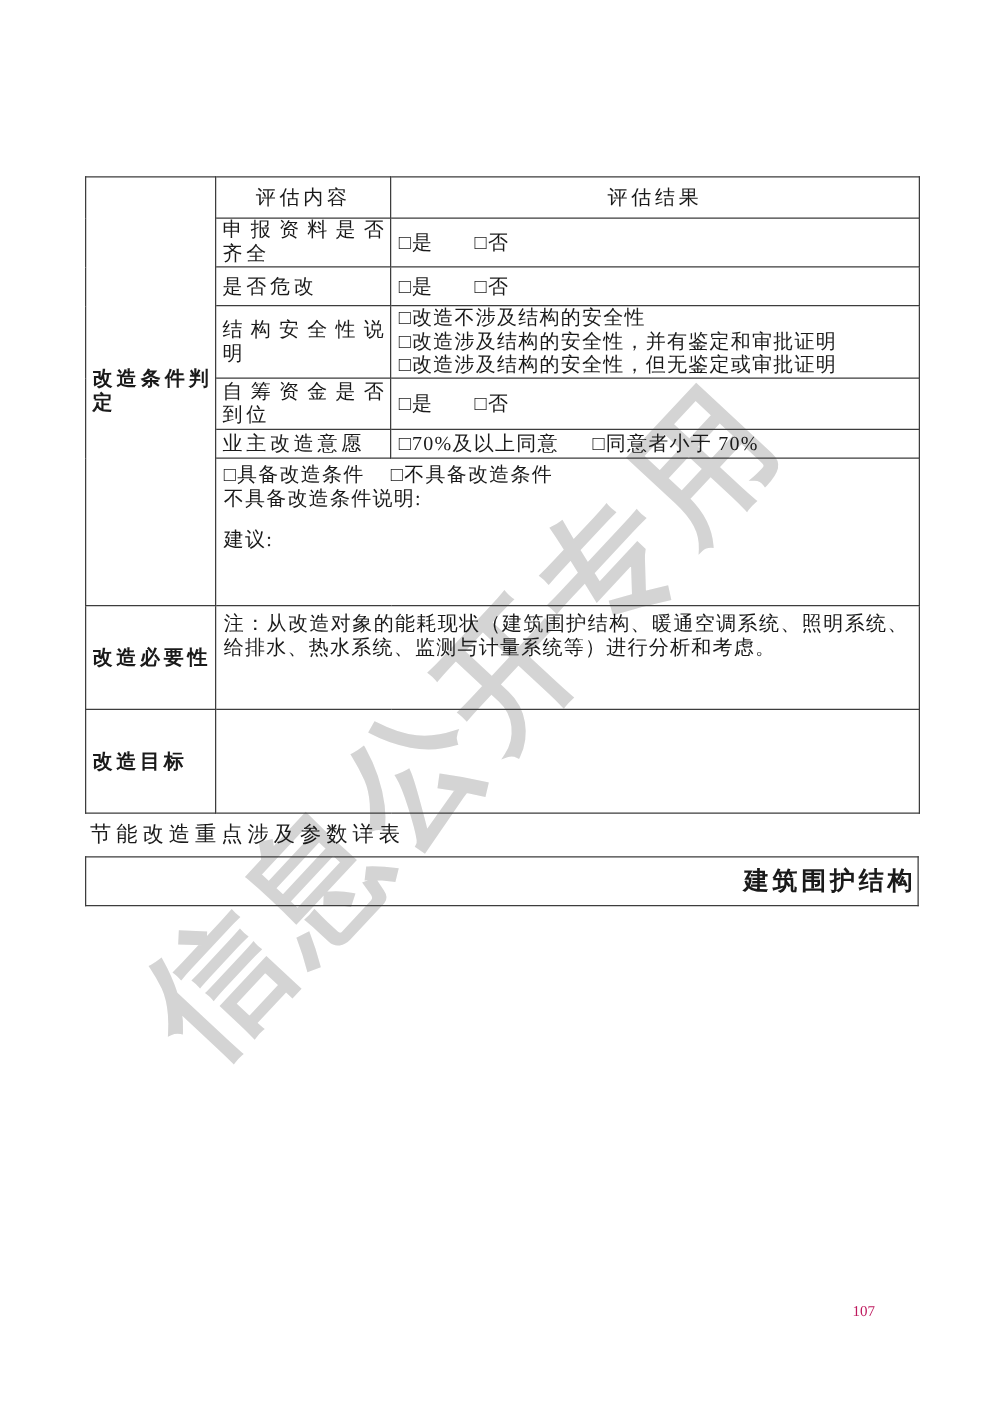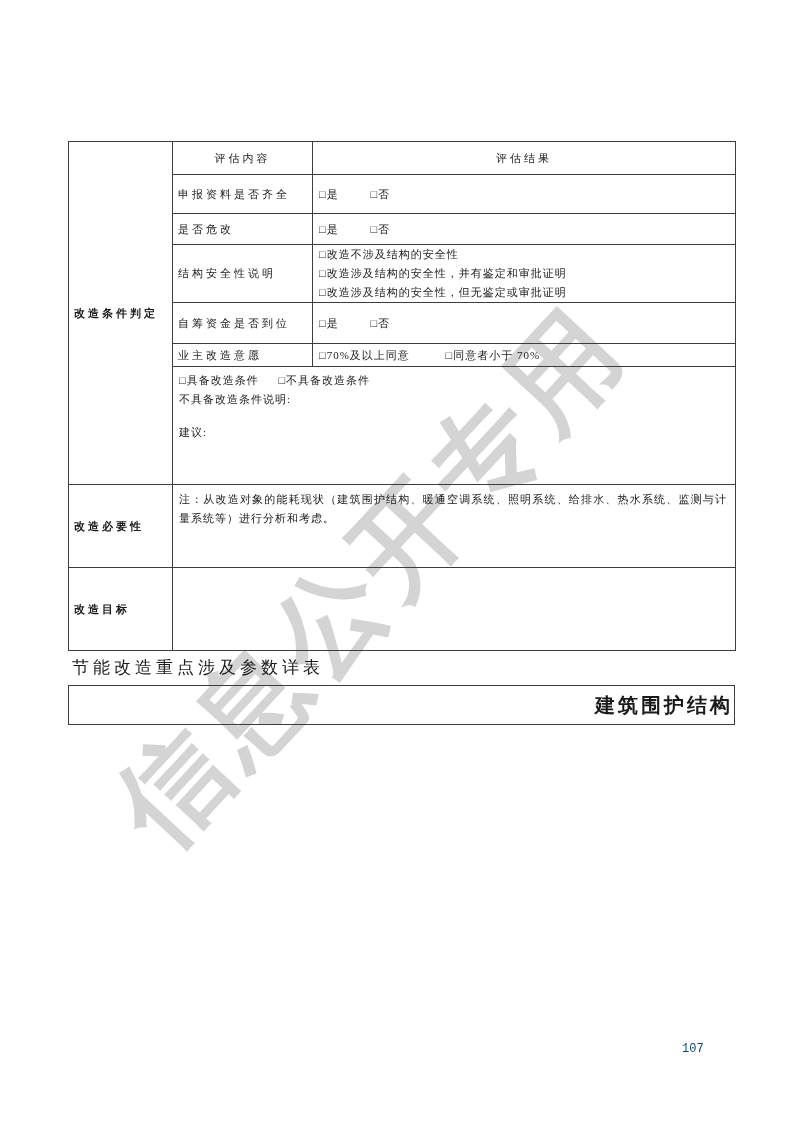--- a/index.html
+++ b/index.html
@@ -9,30 +9,30 @@
     color:#1a1a1a; overflow:hidden;
   }
   .watermark {
     position:absolute; left:371px; top:578px; z-index:0;
     transform:translate(-50%,-50%) rotate(-47deg);
     font-size:108px; font-weight:bold; letter-spacing:6px;
     color:#d4d4d4; white-space:nowrap; user-select:none;
   }
   .content { position:absolute; left:68px; top:141px; width:667px; z-index:1; }
   table { border-collapse:collapse; table-layout:fixed; width:667px; }
-  td { border:1px solid #3d3d3d; font-size:11px; line-height:19px; overflow:hidden; }
+  td { border:1px solid #3d3d3d; font-size:16px; line-height:19px; overflow:hidden; }
   .t1 .hdr { text-align:center; letter-spacing:3px; vertical-align:middle; }
   .side-label {
     font-weight:bold; letter-spacing:3px; vertical-align:middle;
     padding:0 2px 0 5px; text-align:justify;
   }
   .lbl { letter-spacing:3px; vertical-align:middle; padding:0 2px 0 5px; text-align:justify; }
   .res { letter-spacing:1px; vertical-align:middle; padding:0 4px 0 6px; }
   .res .opt28 { margin-right:28px; }
-  .res .opt22 { margin-right:32px; }
+  .res .opt22 { margin-right:22px; }
   .top { vertical-align:top; }
   .conclusion-cell { padding-top:4px; }
   .conclusion-cell .optgap { margin-right:16px; }
   .conclusion-cell .spacer { height:14px; }
   .note-cell { padding:5px 8px 0 6px; text-align:justify; }
   .section-heading {
     height:34px; line-height:34px; font-size:17px; font-weight:normal;
     letter-spacing:4px; padding-left:4px;
   }
   .t2 .t2hdr {
@@ -40,22 +40,22 @@
     font-size:20px; font-weight:bold; letter-spacing:3px;
   }
   .t2 .t2body { height:297px; vertical-align:top; padding:8px 8px 0 8px; letter-spacing:1.5px; }
   .t2 .item-wall   { margin-top:13px; }
   .t2 .item-window { margin-top:39px; }
   .t2 .item-roof   { margin-top:41px; }
   .t2 .item-other  { margin-top:41px; }
   .t2 .item-diag   { margin-top:33px; }
   .pagenum {
     position:absolute; left:682px; top:1042px; z-index:1;
-    font-family:Liberation Mono, monospace;
-    font-size:12px; color:#0c4a6e;
+    font-family:Liberation Serif, serif;
+    font-size:12px; color:#be185d;
   }
   
   .rh30 td { height:30px; } .rh38 td { height:38px; } .rh54 td { height:54px; }
   .rh40 td { height:40px; } .rh22 td { height:22px; } .rh113 td { height:113px; }
   .rh77 td { height:77px; } .rh82 td { height:82px; }
 </style>
 </head>
 <body>
 
 <div class="sheet">

